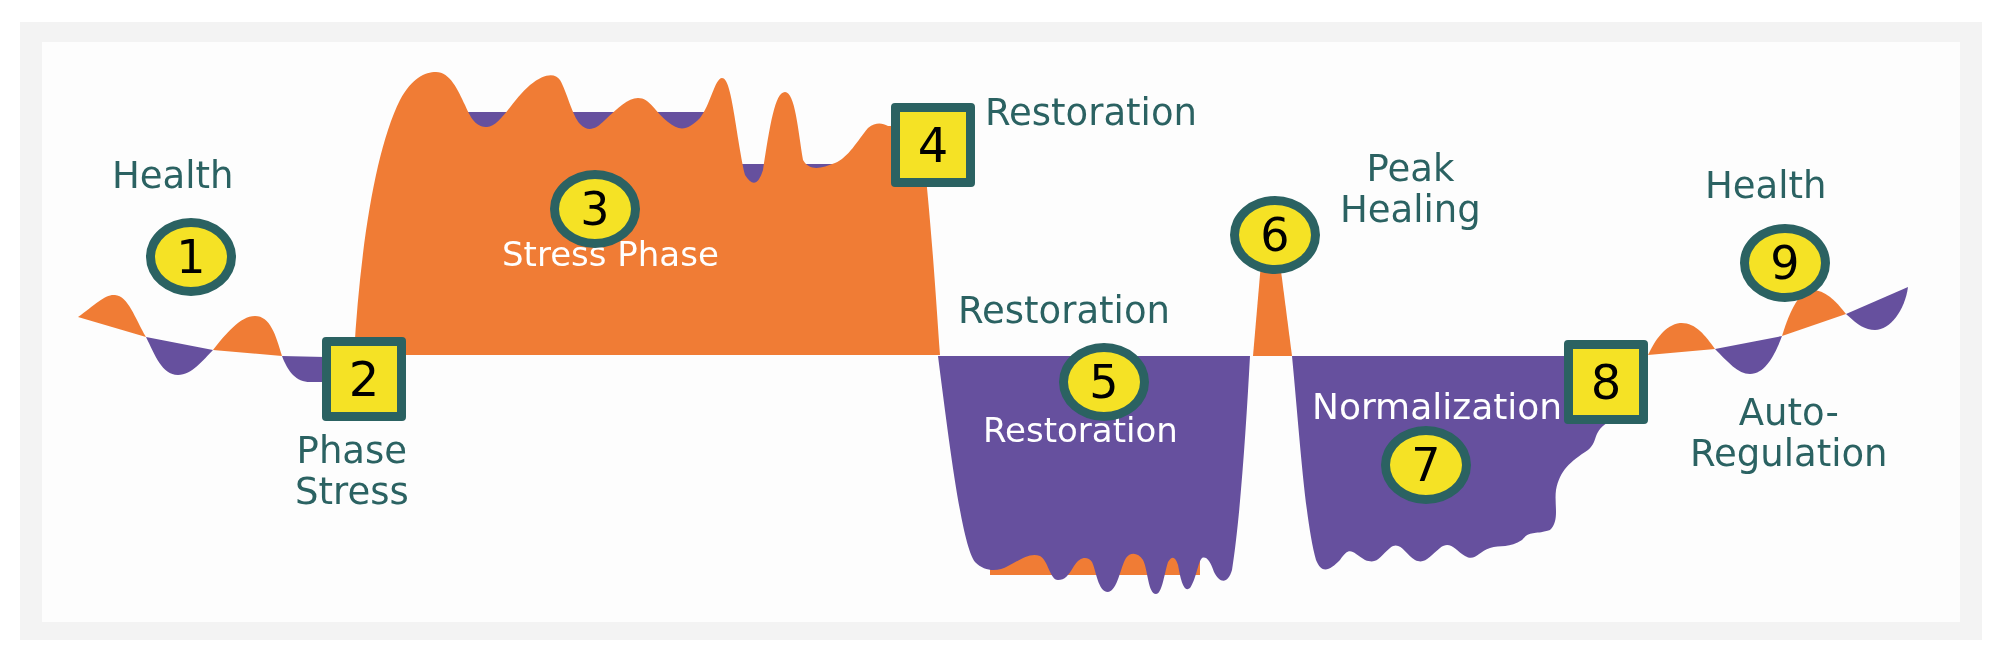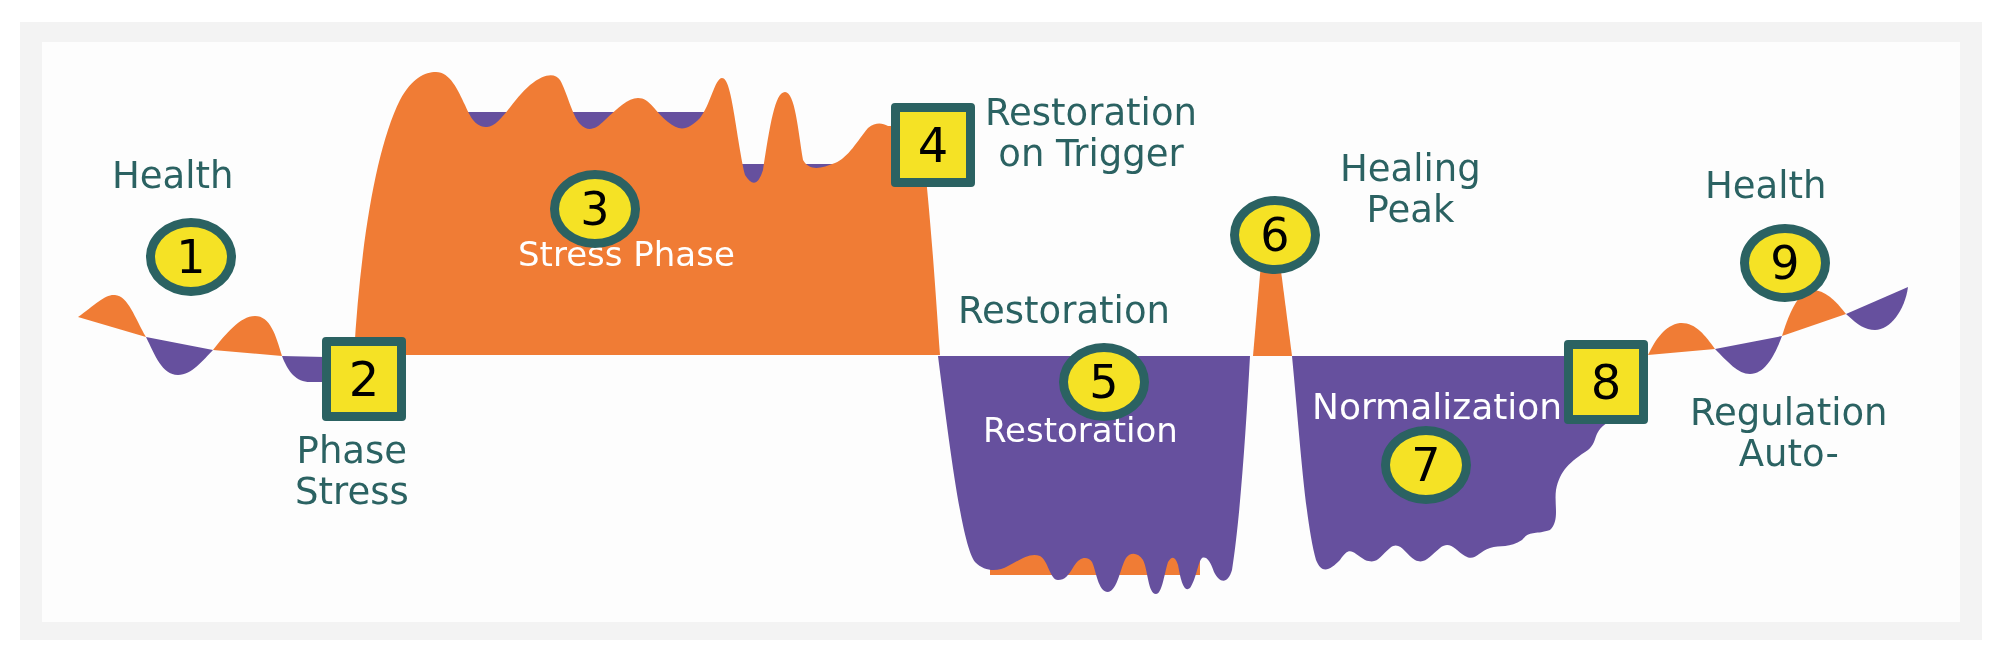--- a/index.html
+++ b/index.html
@@ -41,34 +41,33 @@
   <path fill="#66509e" d="M1846,314 C1858,325 1865,330 1875,330 C1890,330 1905,310 1908,287 L1846,314 Z"></path>
 </svg>
 
 <div class="lbl" style="left:112px;top:155px;">Health</div>
 <div class="lbl" style="left:295px;top:430px;">
   <div>Phase</div>
   <div>Stress</div>
 </div>
 <div class="lbl" style="left:985px;top:92px;">
   <div>Restoration</div>
-  <div>on Trigger</div>
 </div>
 <div class="lbl" style="left:958px;top:290px;">Restoration</div>
 <div class="lbl" style="left:1340px;top:148px;">
+  <div>Peak</div>
   <div>Healing</div>
-  <div>Peak</div>
 </div>
 <div class="lbl" style="left:1705px;top:165px;">Health</div>
 <div class="lbl" style="left:1690px;top:392px;">
+  <div>Auto-</div>
   <div>Regulation</div>
-  <div>Auto-</div>
 </div>
 
-<div class="wlbl" style="left:518px;top:234px;">Stress Phase</div>
+<div class="wlbl" style="left:502px;top:234px;">Stress Phase</div>
 <div class="wlbl" style="left:983px;top:410px;">
   <div>Restoration</div>
 </div>
 <div class="wlbl" style="left:1312px;top:385px;font-size:36px;text-align:right;">Normalization</div>
 
 <div class="circ" style="left:146px;top:218px;">1</div>
 <div class="sq" style="left:322px;top:337px;">2</div>
 <div class="circ" style="left:550px;top:170px;">3</div>
 <div class="sq" style="left:891px;top:103px;">4</div>
 <div class="circ" style="left:1059px;top:343px;">5</div>

